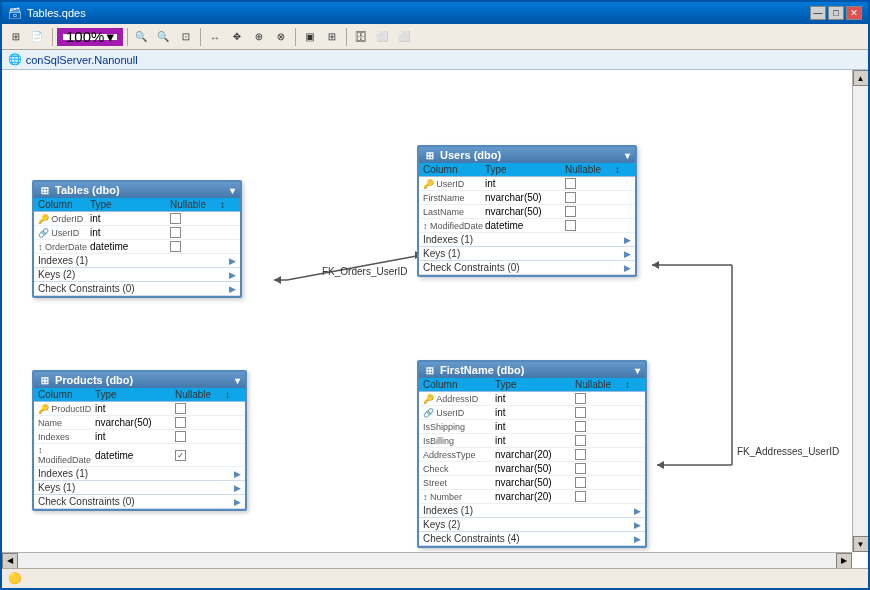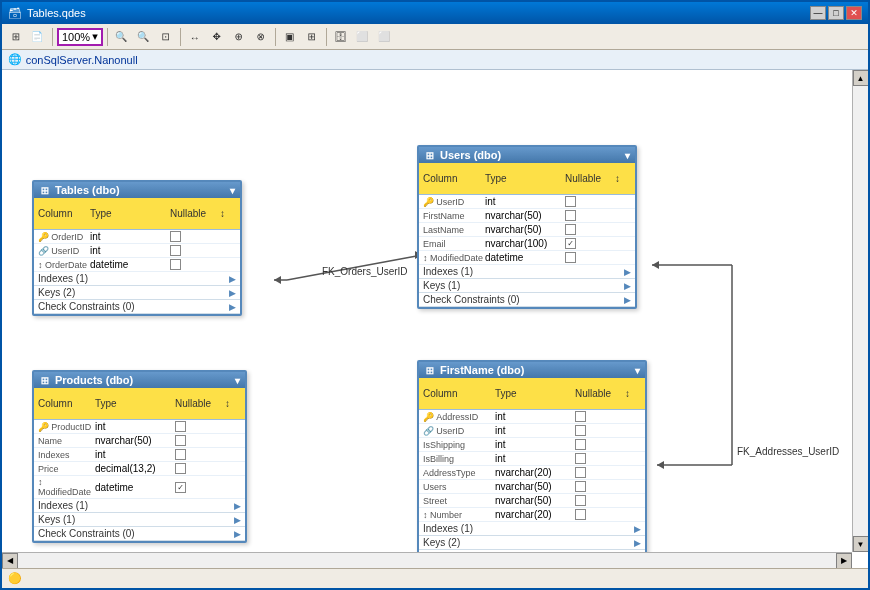--- a/index.html
+++ b/index.html
@@ -78,23 +78,23 @@
       width: 1px;
       height: 18px;
       background: #b0a898;
       margin: 0 2px;
     }
 
     .zoom-control {
       display: flex;
       align-items: center;
       background: white;
-      border: 2px solid #a21caf;
+      border: 6px solid #a21caf;
       padding: 1px 3px;
-      font-size: 11px;
+      font-size: 15px;
       height: 18px;
       gap: 2px;
     }
 
     .nav-bar {
       background: #e8f0f8;
       border-bottom: 1px solid #b0c0d0;
       padding: 2px 6px;
       font-size: 11px;
       color: #003399;
@@ -194,24 +194,24 @@
     .table-icon {
       width: 12px;
       height: 12px;
       display: inline-flex;
       align-items: center;
       justify-content: center;
       font-size: 10px;
     }
 
     .db-table-col-headers {
-      background: #fde047;
+      background: #0ea5e9;
       display: grid;
       grid-template-columns: 1fr 80px 50px 16px;
-      padding: 10px 4px;
+      padding: 1px 4px;
       border-bottom: 1px solid #99bbdd;
       font-size: 10px;
       color: #333;
     }
 
     .db-table-rows {
       padding: 0;
     }
 
     .db-table-row {
@@ -469,28 +469,20 @@
               </div>
               <div class="db-table-row">
                 <div class="row-icon">LastName</div>
                 <span>nvarchar(50)</span>
                 <div class="checkbox-cell">
                     <div class="mini-checkbox"></div>
                   </div>
                 <span></span>
               </div>
               <div class="db-table-row">
-                <div class="row-icon">Email</div>
-                <span>nvarchar(100)</span>
-                <div class="checkbox-cell">
-                    <div class="mini-checkbox checked"></div>
-                  </div>
-                <span></span>
-              </div>
-              <div class="db-table-row">
                 <div class="row-icon">↕ ModifiedDate</div>
                 <span>datetime</span>
                 <div class="checkbox-cell">
                     <div class="mini-checkbox"></div>
                   </div>
                 <span></span>
               </div>
             </div>
             <div class="db-table-footer-row">
               <span>Indexes (1)</span>
@@ -539,28 +531,20 @@
               </div>
               <div class="db-table-row">
                 <div class="row-icon">Indexes</div>
                 <span>int</span>
                 <div class="checkbox-cell">
                     <div class="mini-checkbox"></div>
                   </div>
                 <span></span>
               </div>
               <div class="db-table-row">
-                <div class="row-icon">Price</div>
-                <span>decimal(13,2)</span>
-                <div class="checkbox-cell">
-                    <div class="mini-checkbox"></div>
-                  </div>
-                <span></span>
-              </div>
-              <div class="db-table-row">
                 <div class="row-icon">↕ ModifiedDate</div>
                 <span>datetime</span>
                 <div class="checkbox-cell">
                     <div class="mini-checkbox checked"></div>
                   </div>
                 <span></span>
               </div>
             </div>
             <div class="db-table-footer-row">
               <span>Indexes (1)</span>
@@ -625,21 +609,21 @@
               </div>
               <div class="db-table-row">
                 <div class="row-icon">AddressType</div>
                 <span>nvarchar(20)</span>
                 <div class="checkbox-cell">
                     <div class="mini-checkbox"></div>
                   </div>
                 <span></span>
               </div>
               <div class="db-table-row">
-                <div class="row-icon">Users</div>
+                <div class="row-icon">Check</div>
                 <span>nvarchar(50)</span>
                 <div class="checkbox-cell">
                     <div class="mini-checkbox"></div>
                   </div>
                 <span></span>
               </div>
               <div class="db-table-row">
                 <div class="row-icon">Street</div>
                 <span>nvarchar(50)</span>
                 <div class="checkbox-cell">

